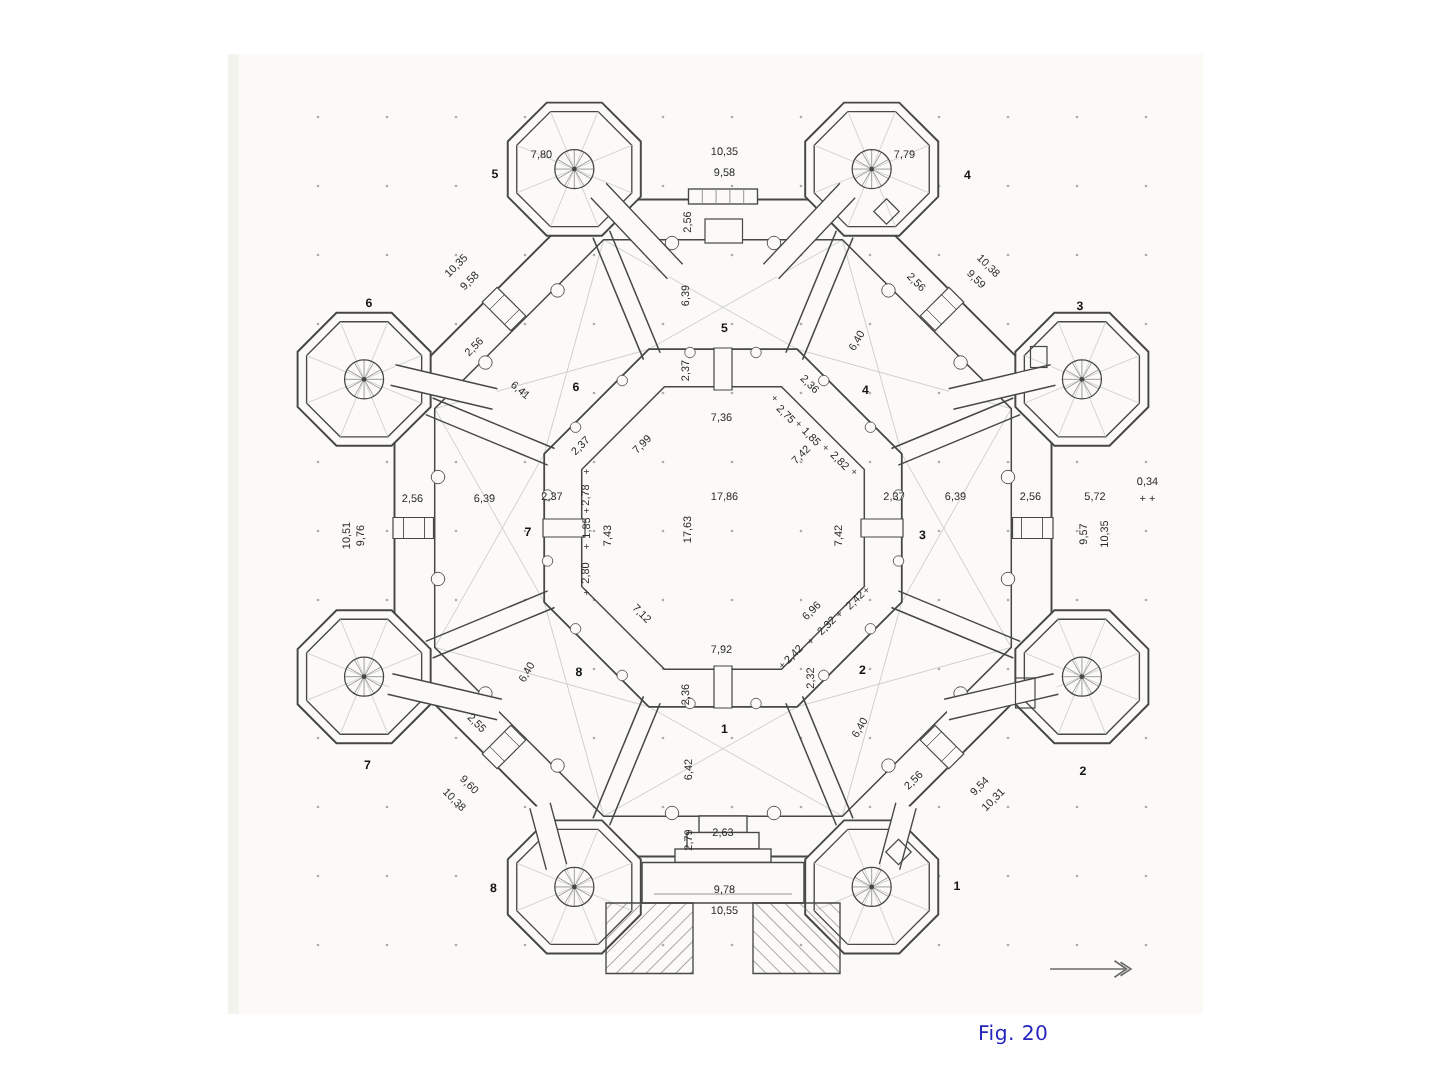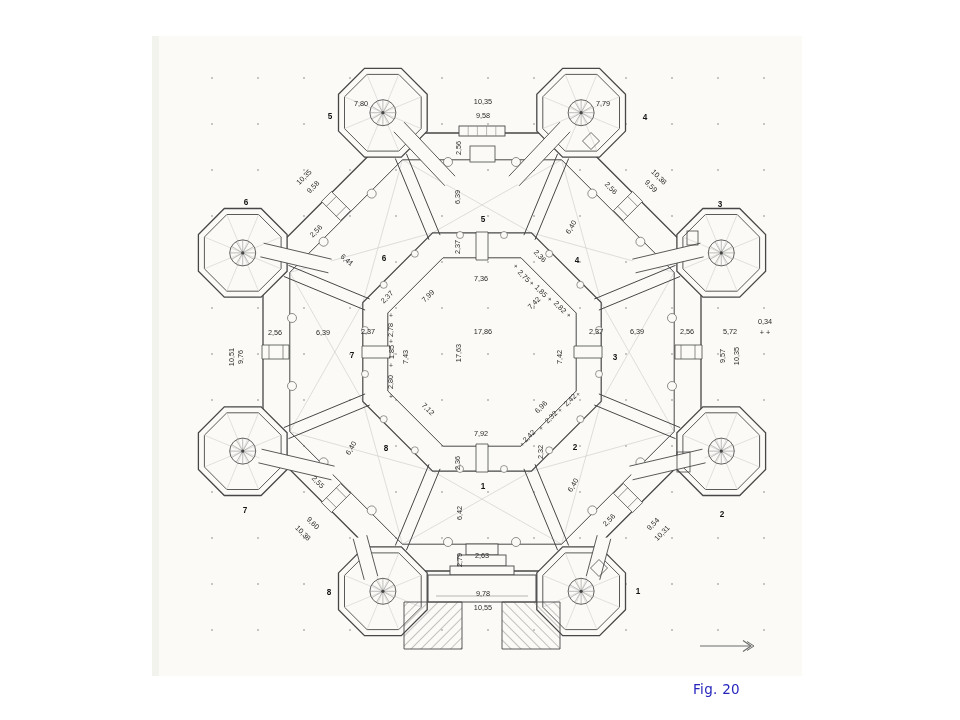--- a/index.html
+++ b/index.html
@@ -1,19 +1,19 @@
 <!DOCTYPE html>
 <html><head>
 <meta charset="utf-8">
 <style>
   html,body{margin:0;padding:0;background:#ffffff;}
   .page{position:relative;width:960px;height:720px;background:#ffffff;overflow:hidden;
         font-family:"Liberation Sans",sans-serif;}
   svg{position:absolute;left:0;top:0;}
-  .caption{position:absolute;left:618px;top:681px;width:122px;text-align:right;
+  .caption{position:absolute;left:652px;top:681px;width:122px;text-align:left;
            font:13.5px "DejaVu Sans",sans-serif;letter-spacing:.3px;}
   .lbl-dim{font:7.3px "Liberation Sans",sans-serif;fill:#2b2b2b;}
   .lbl-plus{font:6.8px "Liberation Sans",sans-serif;fill:#3a3a3a;}
   .lbl-room{font:bold 8.2px "Liberation Sans",sans-serif;fill:#141414;}
   .lbl-tower{font:bold 8.2px "Liberation Sans",sans-serif;fill:#141414;}
 </style>
 </head>
 <body>
 
 <div class="page">

